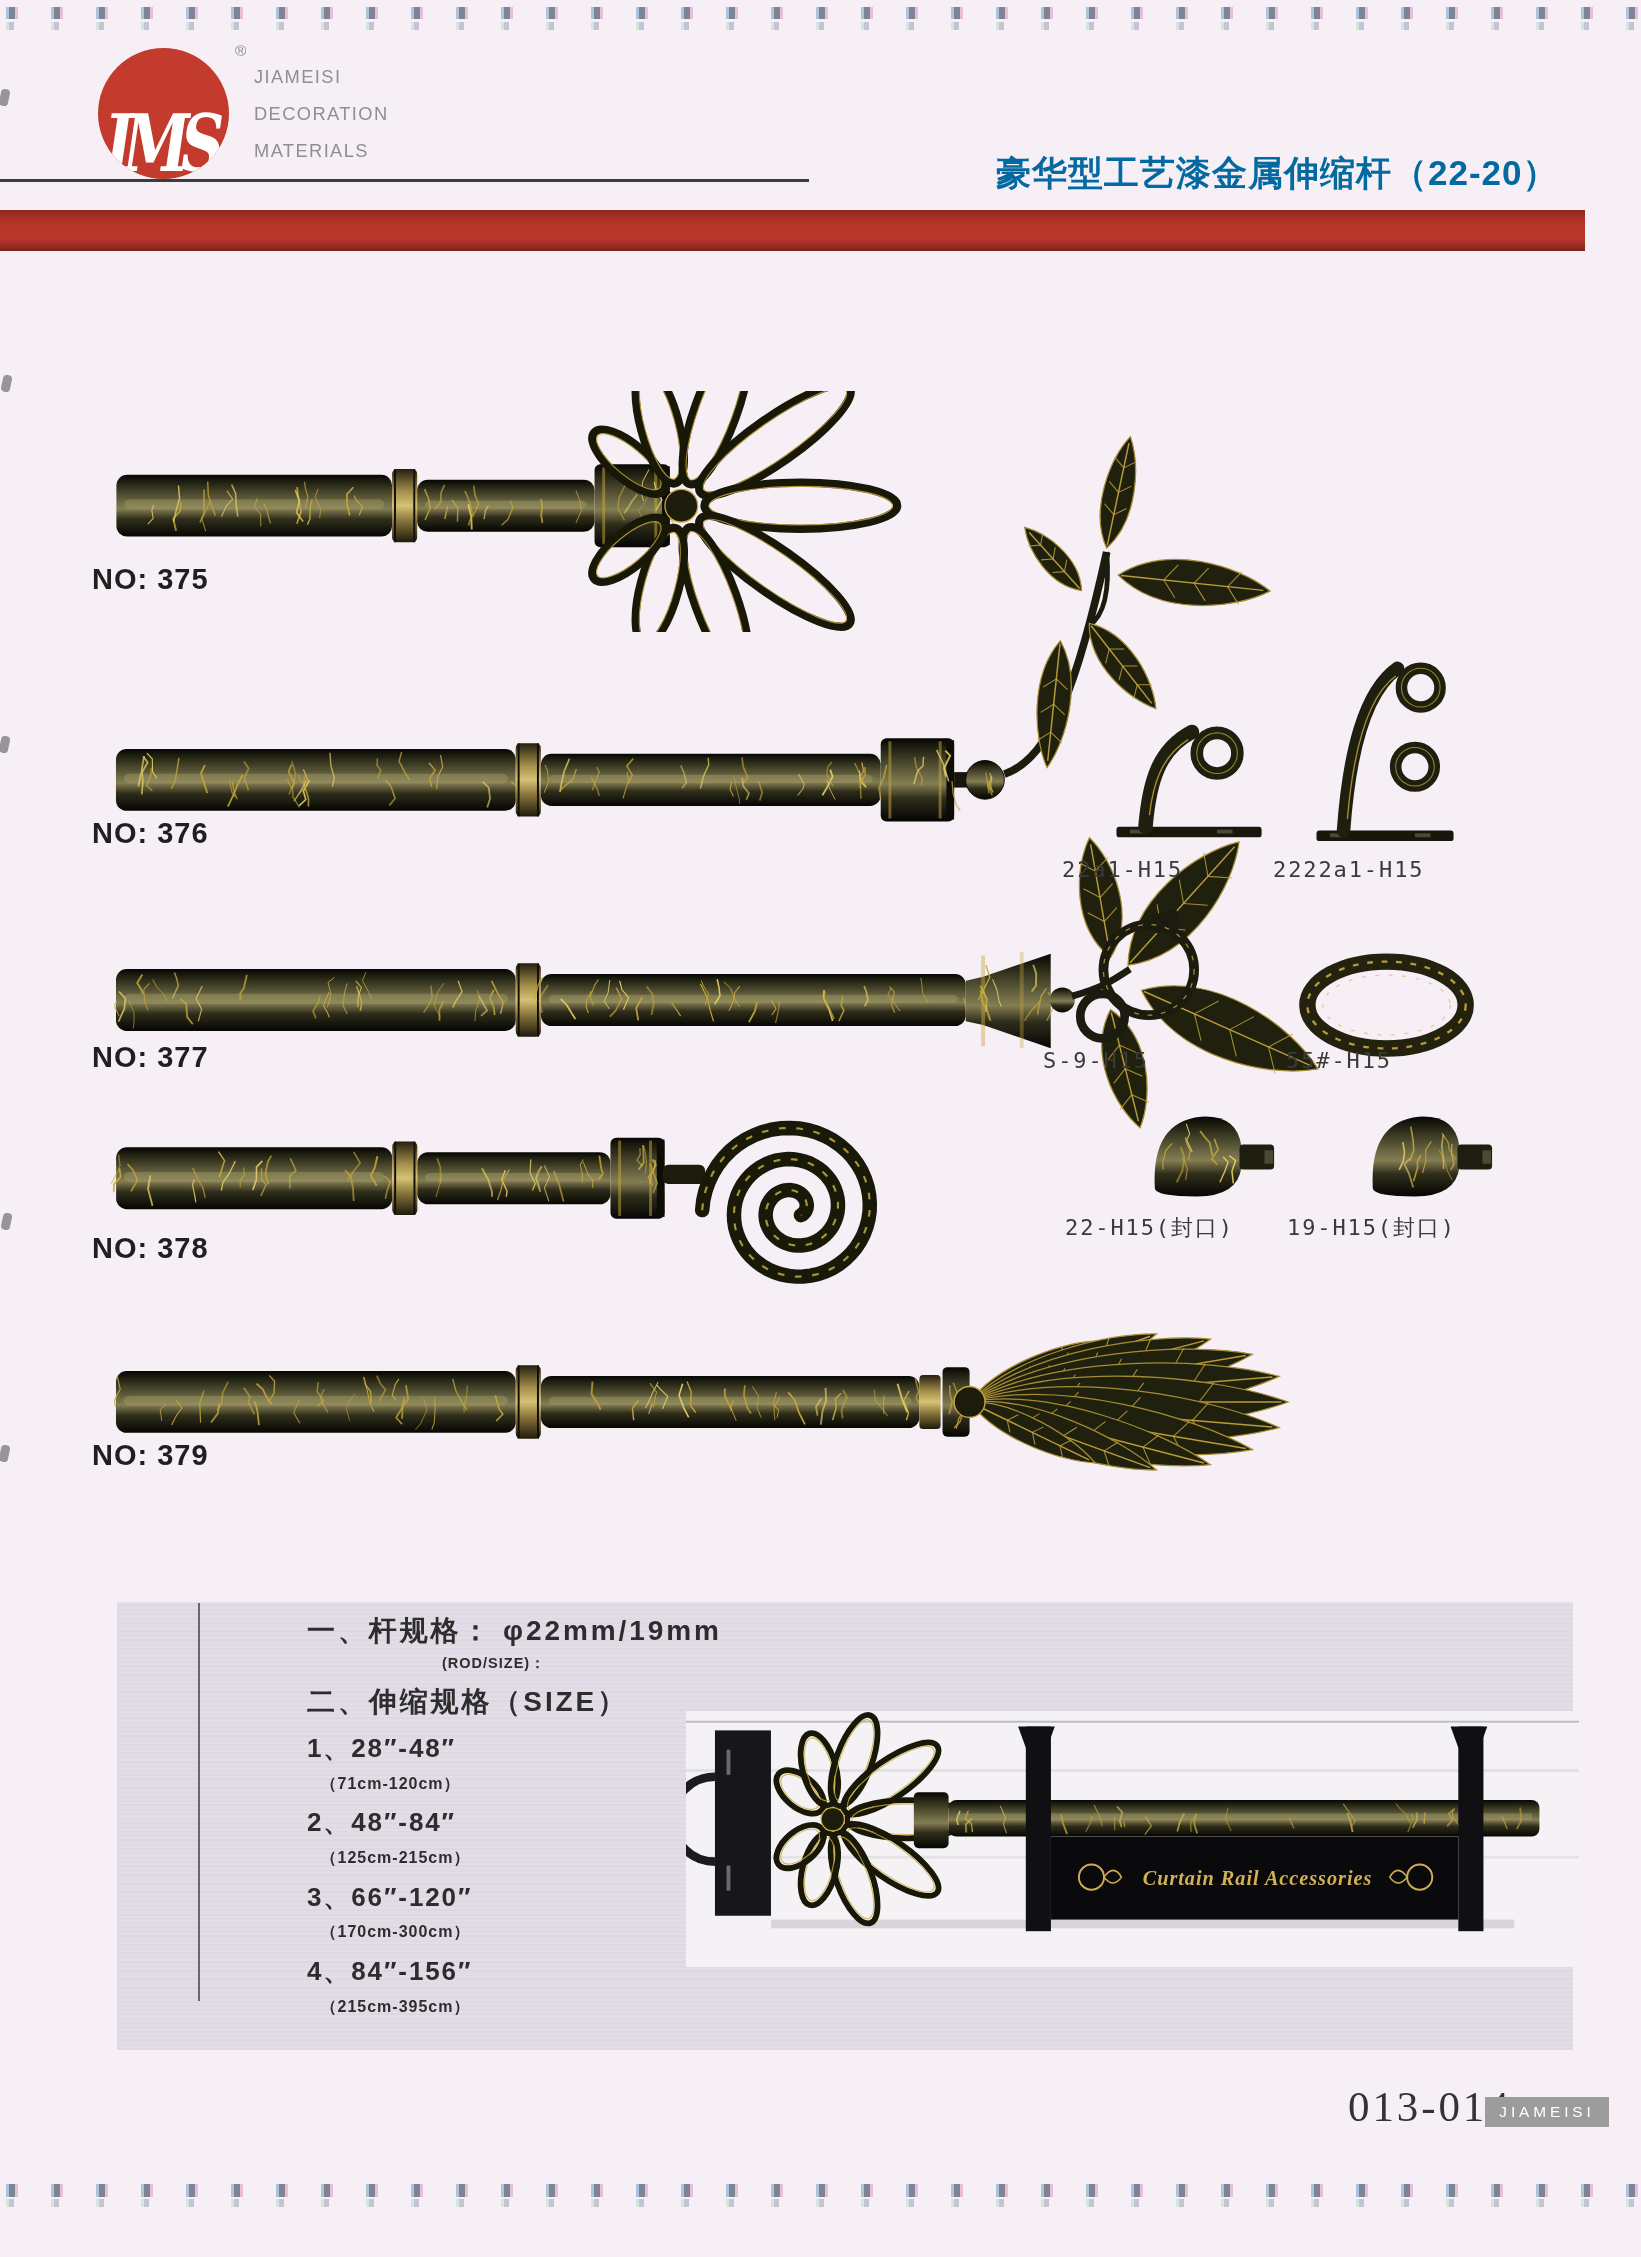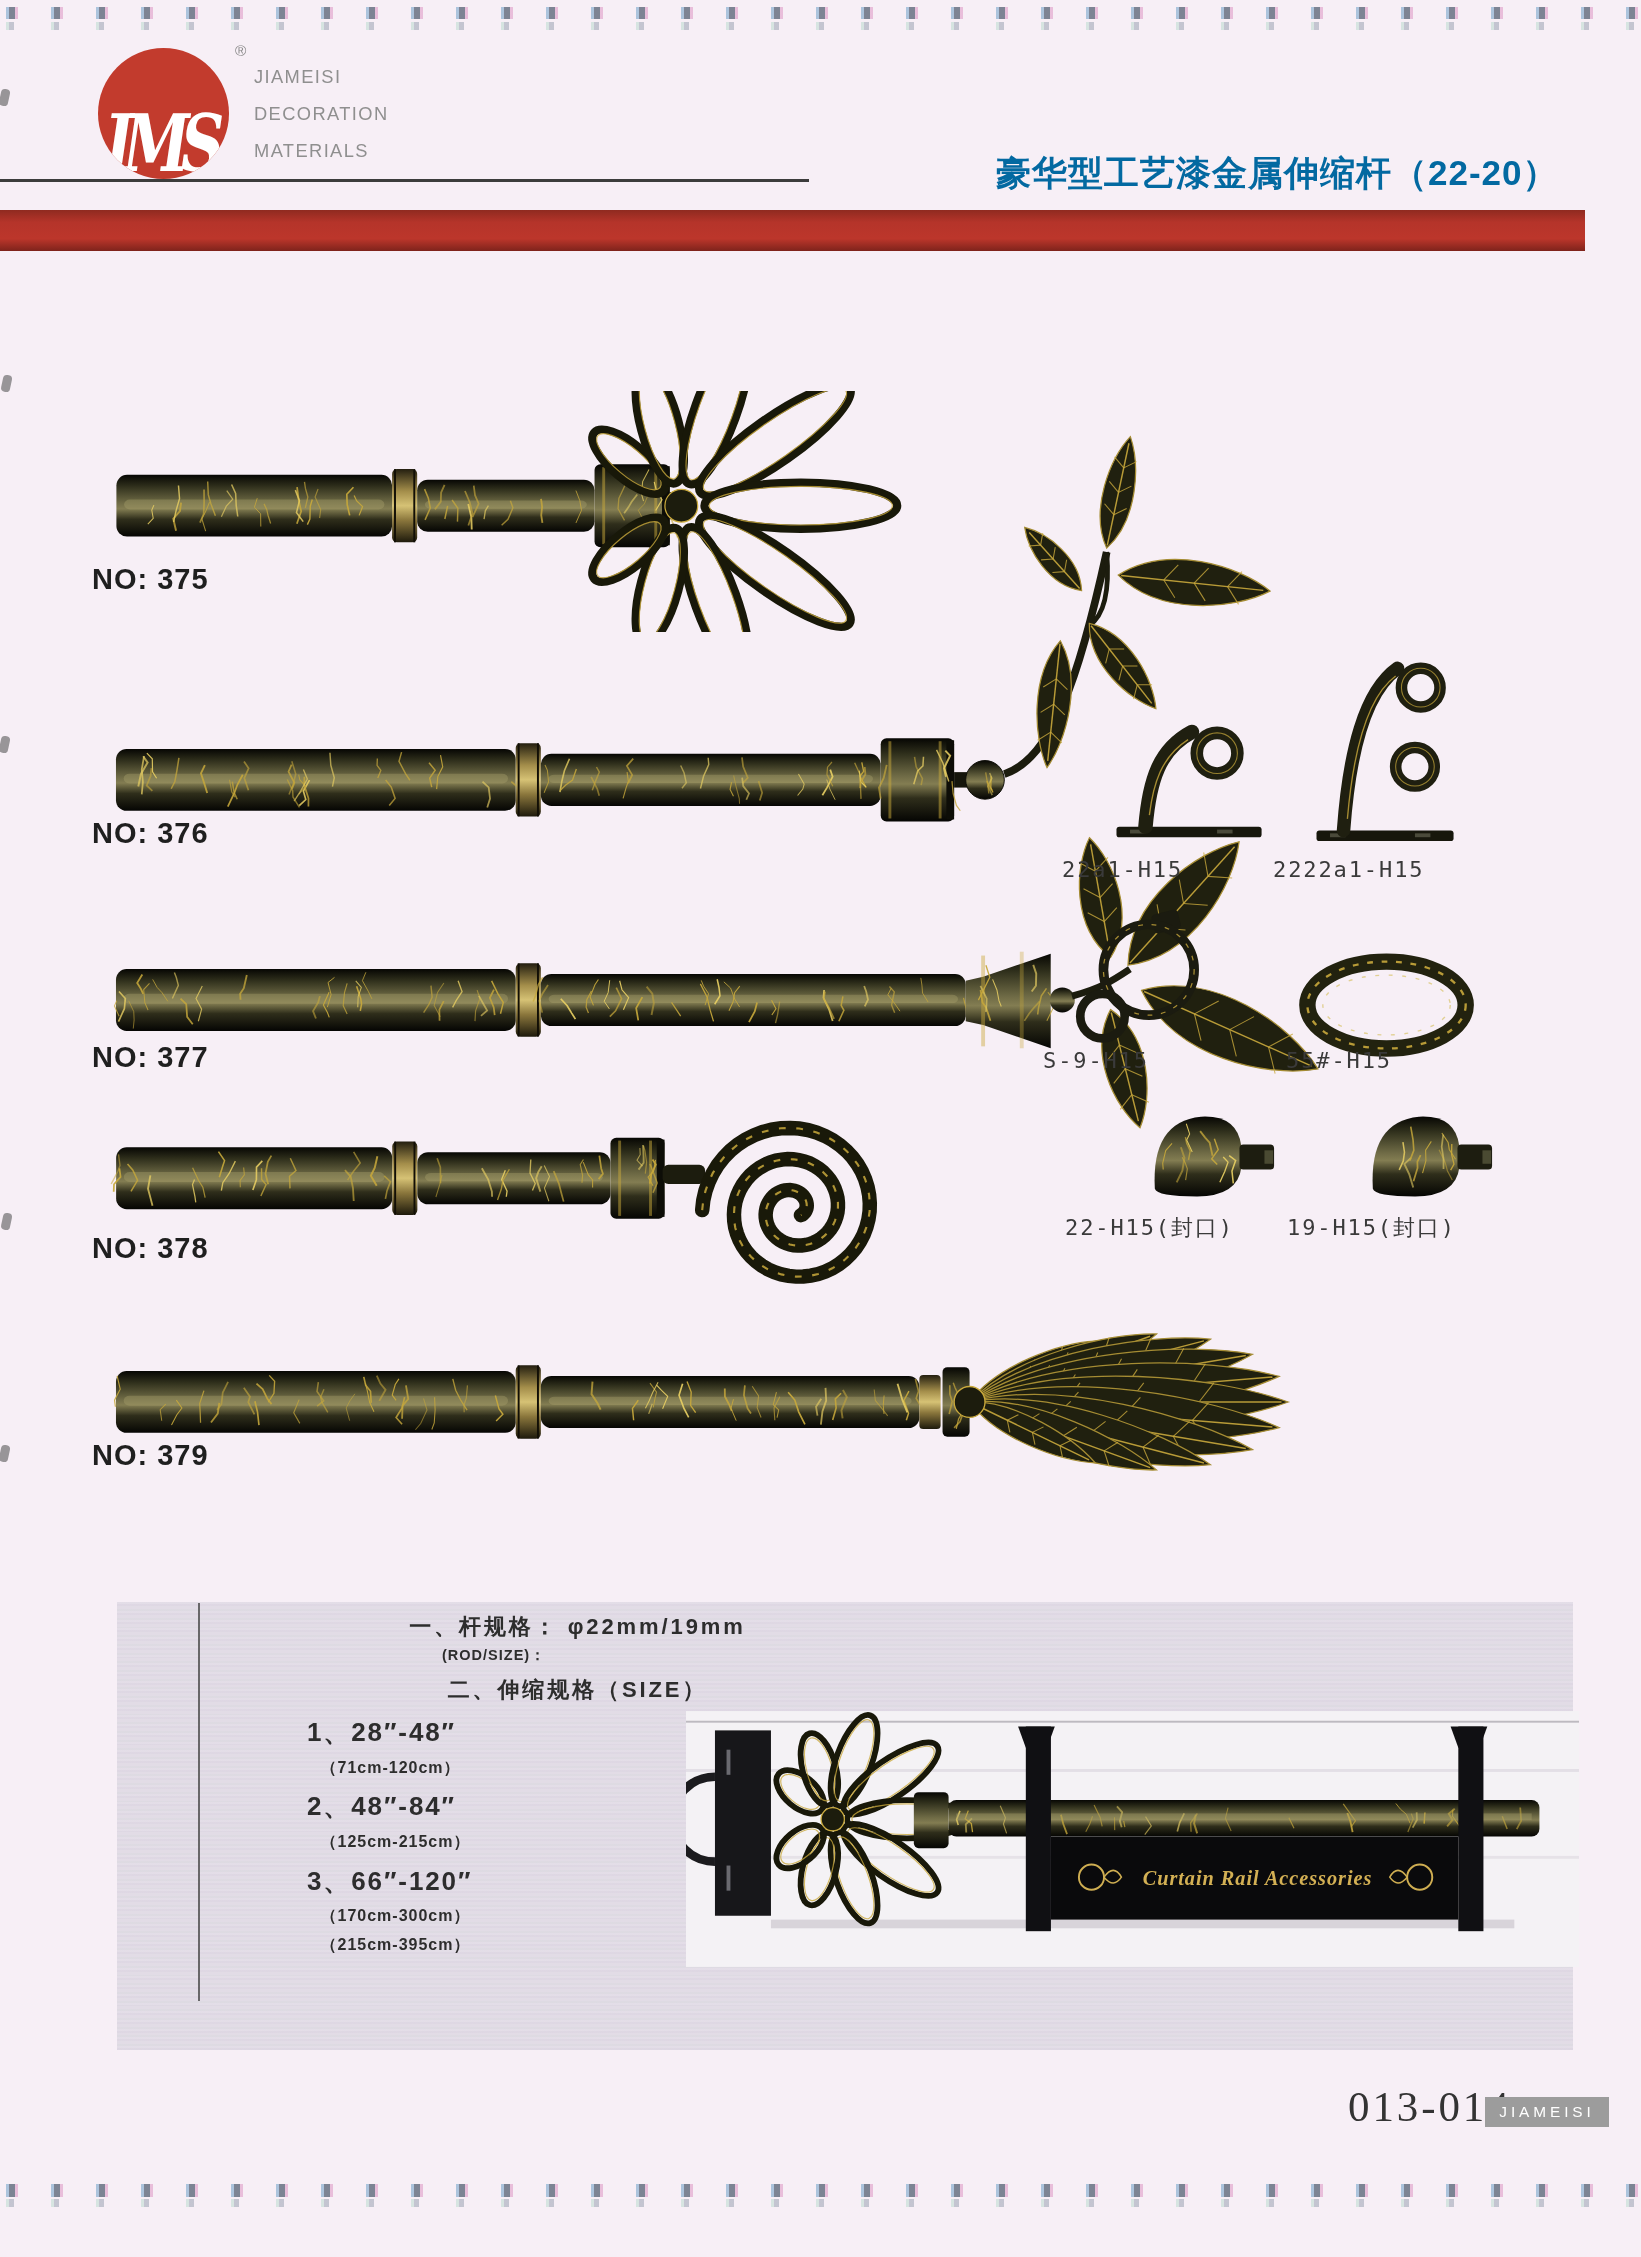--- a/index.html
+++ b/index.html
@@ -26,21 +26,21 @@
   .no-label{position:absolute;left:92px;font-size:29px;font-weight:bold;color:#1f1f1f;letter-spacing:1px;text-align:center;}
   
   .acc-label{position:absolute;font-family:"DejaVu Sans Mono","Liberation Mono",monospace;
       font-size:22px;color:#3a3a3a;letter-spacing:1.9px;white-space:nowrap;}
   
   #spec-panel{position:absolute;left:117px;top:1602px;width:1456px;height:448px;background:#e2dce6;}
   #spec-panel .noise{position:absolute;inset:0;opacity:.5;background:repeating-linear-gradient(
       0deg,rgba(205,195,215,.35) 0 1.9px,rgba(235,230,240,.3) 1.9px 3.9px,rgba(185,205,195,.2) 3.9px 5.8px,transparent 5.8px 8.7px);}
   #spec-vline{position:absolute;left:198px;top:1603px;width:1.9px;height:398px;background:#4a4a4a;opacity:.8;}
   #spec-text{position:absolute;left:307px;top:1612px;width:541px;color:#2d2d2d;}
-  .spec-h{font-size:22px;font-weight:bold;letter-spacing:2.9px;margin-bottom:3.9px;white-space:nowrap;text-align:center;}
+  .spec-h{font-size:28px;font-weight:bold;letter-spacing:2.9px;margin-bottom:3.9px;white-space:nowrap;}
   .spec-sub{font-size:14.5px;letter-spacing:1px;margin:0 0 9.7px 135px;font-weight:bold;}
   .spec-item{font-size:26px;font-weight:bold;letter-spacing:1.9px;margin:10.6px 0 0 0;white-space:nowrap;}
   .spec-cm{font-size:16px;font-weight:bold;letter-spacing:1px;margin:7.7px 0 0 13.5px;white-space:nowrap;}
   
   #page-no{position:absolute;left:1348px;top:2082px;font-family:"Liberation Serif",serif;
       font-size:43px;color:#333;letter-spacing:2.9px;}
   #brand-badge{position:absolute;left:1485px;top:2097px;width:124px;height:30px;display:flex;
       align-items:center;justify-content:center;color:#fff;font-size:15.4px;letter-spacing:3.9px;}
   svg{display:block;}
 </style>
@@ -911,20 +911,21 @@
   <div id="spec-text">
     <div class="spec-h">一、杆规格： φ22mm/19mm</div>
     <div class="spec-sub">(ROD/SIZE)：</div>
     <div class="spec-h">二、伸缩规格（SIZE）</div>
     <div class="spec-item">1、28″-48″</div>
     <div class="spec-cm">（71cm-120cm）</div>
     <div class="spec-item">2、48″-84″</div>
     <div class="spec-cm">（125cm-215cm）</div>
     <div class="spec-item">3、66″-120″</div>
     <div class="spec-cm">（170cm-300cm）</div>
+    <div class="spec-item">4、84″-156″</div>
     <div class="spec-cm">（215cm-395cm）</div>
   </div>
 
   <div class="abs" id="photo-holder">
       <svg xmlns="http://www.w3.org/2000/svg" width="893" height="256" viewBox="0 0 925 265" style="position:absolute;left:686px;top:1711px">
         <defs>
   <linearGradient id="gmp" x1="0" y1="0" x2="0" y2="1">
     <stop offset="0" stop-color="#060603"></stop>
             <stop offset="0.18" stop-color="#2e2e1b"></stop>
     <stop offset="0.45" stop-color="#6e6a45"></stop>

